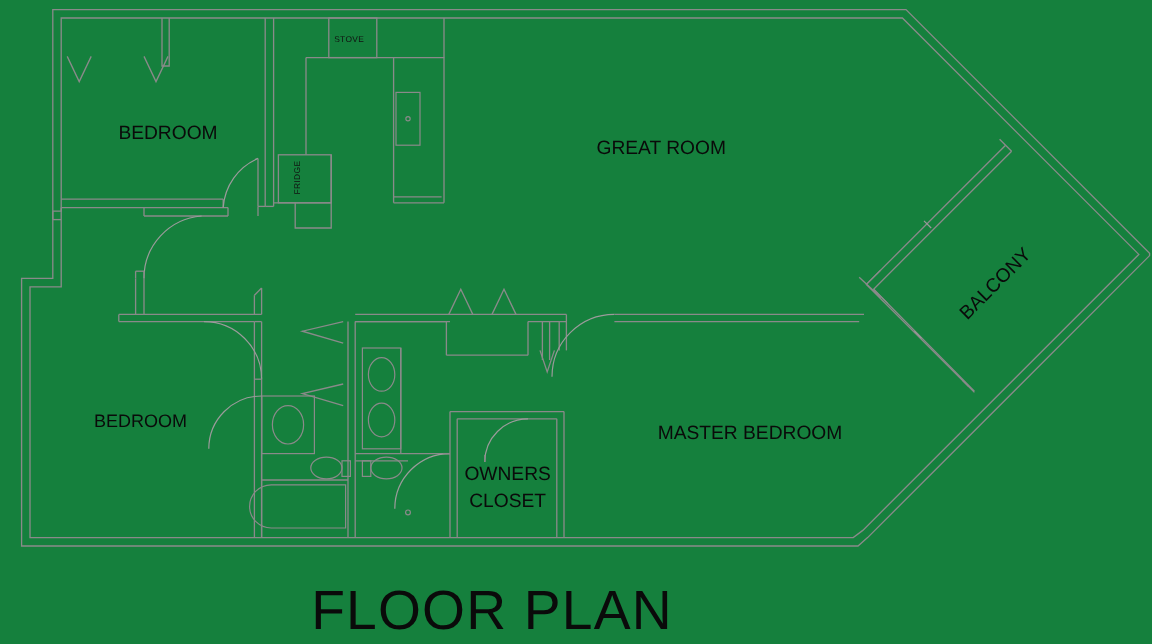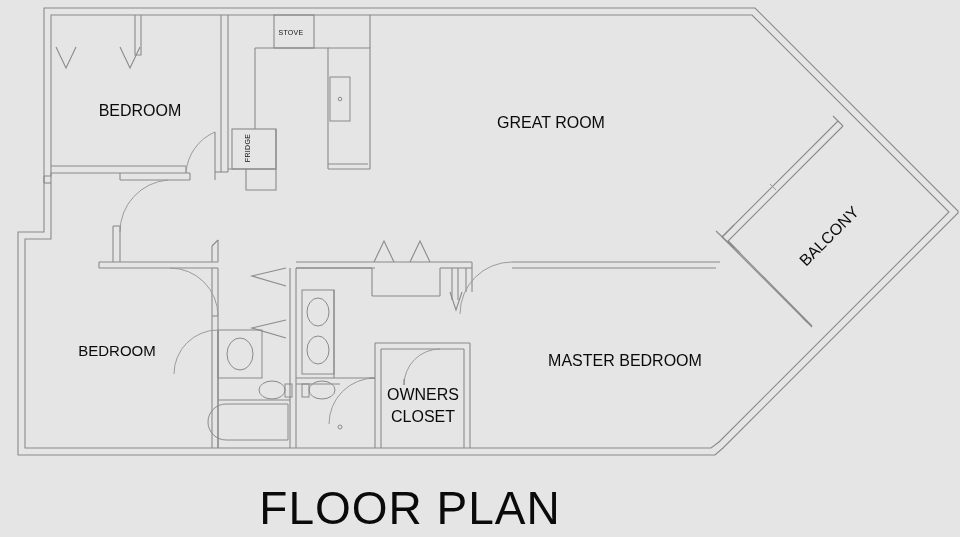--- a/index.html
+++ b/index.html
@@ -10,21 +10,21 @@
   body {
     width: 960px;
     height: 537px;
     overflow: hidden;
     font-family: "Liberation Sans", sans-serif;
   }
   #floorplan-root {
     position: relative;
     width: 960px;
     height: 537px;
-    background: #e5e5e5;
+    background: #15803d;
   }
   svg#plan {
     display: block;
     width: 960px;
     height: 537px;
   }
   .wall {
     fill: none;
     stroke: #8a8a8a;
     stroke-width: 1.1;

